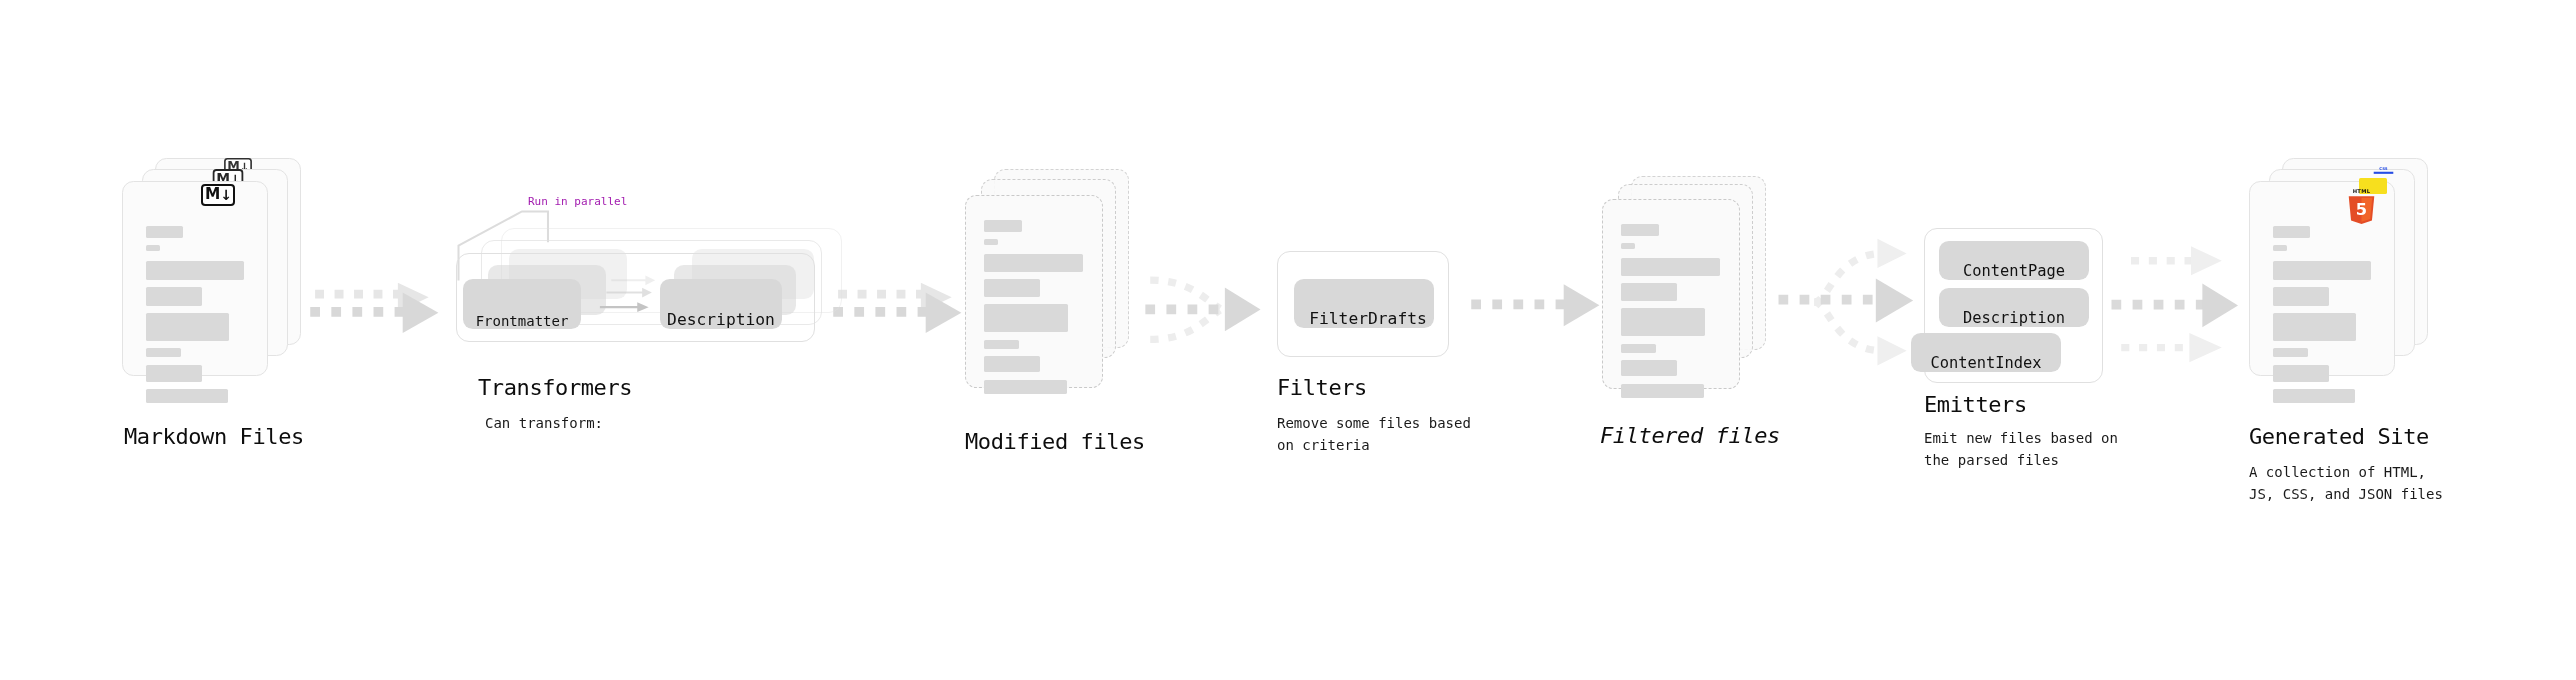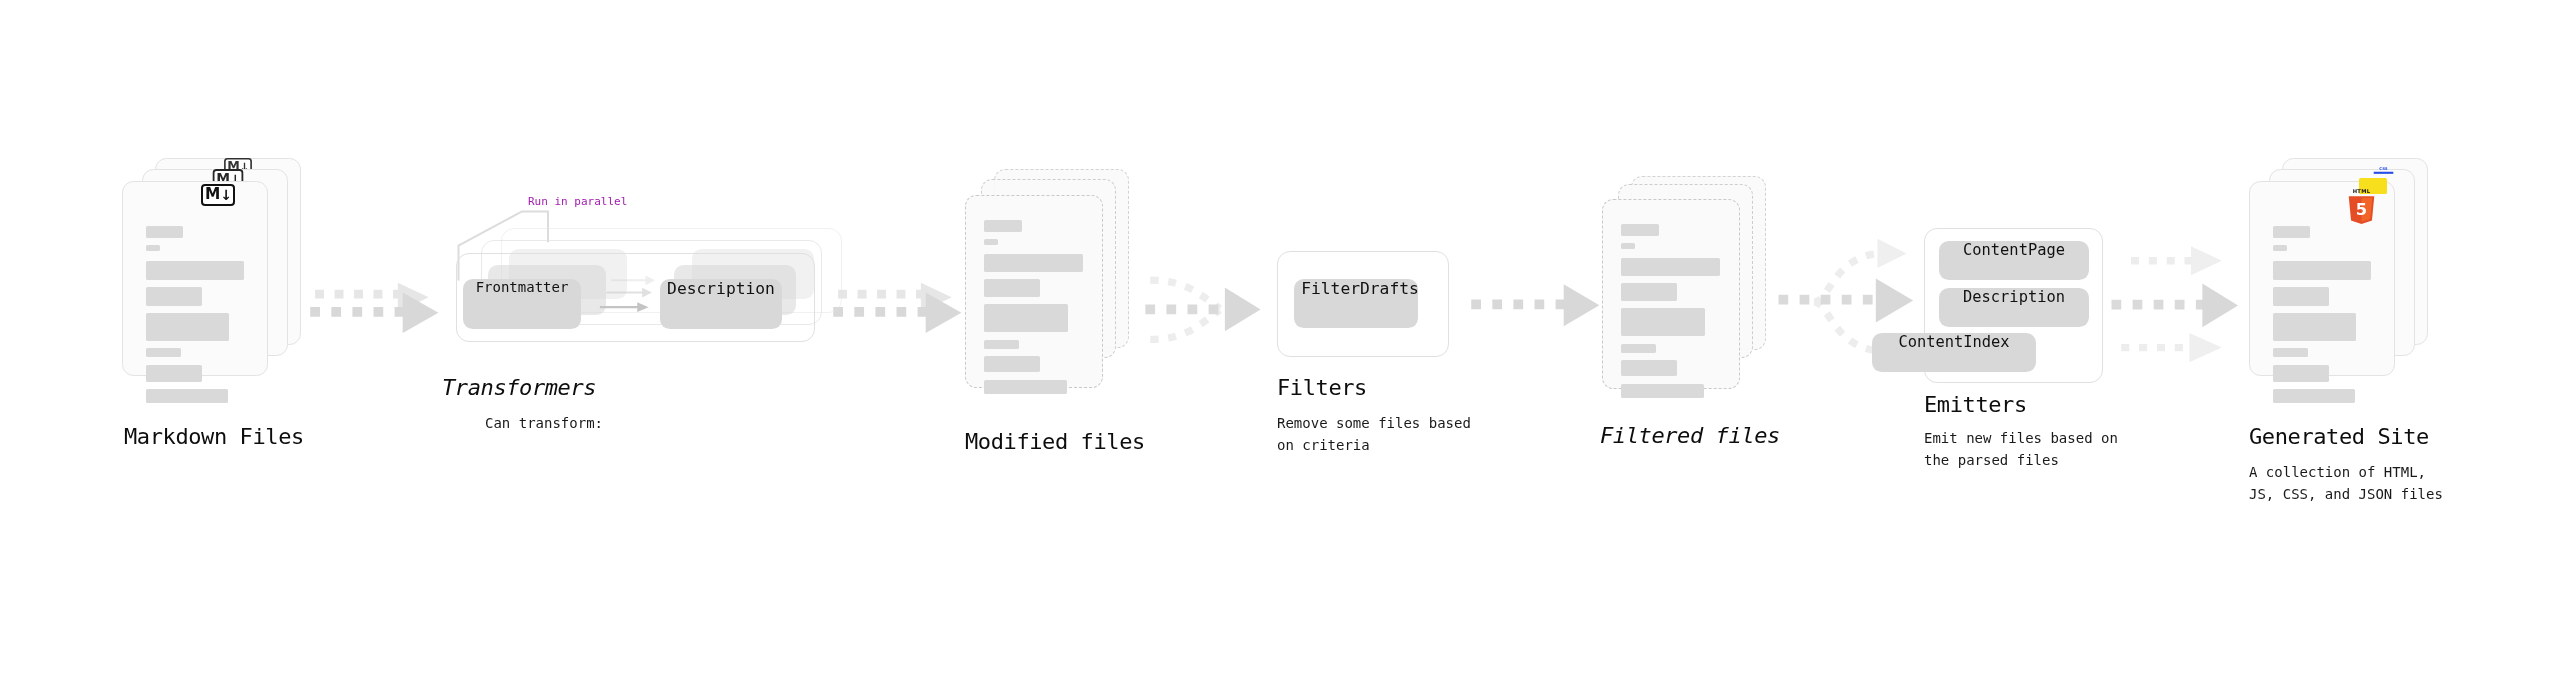--- a/index.html
+++ b/index.html
@@ -50,21 +50,21 @@
   .groupbox {
     position: absolute;
     border: 1.6px solid #e0e0e0;
     border-radius: 13px;
     background: transparent;
   }
   .pill {
     position: absolute;
     background: #d8d8d8;
     border-radius: 9.8px;
-    display: flex; align-items: flex-start; justify-content: center;
+    display: flex; align-items: flex-end; justify-content: center;
     color: #111;
     font-family: "DejaVu Sans Mono", "Liberation Mono", monospace;
     white-space: nowrap;
   }
 
   
   .sec-title {
     position: absolute;
     font-family: "DejaVu Sans Mono", "Liberation Mono", monospace;
     font-size: 22px;
@@ -178,21 +178,21 @@
     </g>
   </svg>
 
   <div class="pill" style="left:463px; top:279px; width:118px; height:50px; font-size:14px; z-index:4;">
     <span>Frontmatter</span>
   </div>
   <div class="pill" style="left:660px; top:279px; width:122px; height:50px; font-size:16.3px; z-index:4;">
     <span>Description</span>
   </div>
 
-  <div class="sec-title" style="left:442px; top:375px;font-style:italic;">Transformers</div>
+  <div class="sec-title" style="left:478px; top:375px;">Transformers</div>
   <div class="sec-desc" style="left:453px; top:413px;margin-left:32px;">Can transform:</div>
 
   <svg class="abs" style="left:830px; top:281px;" width="146" height="57" viewBox="0 0 180 70">
     <g stroke="#e6e6e6" stroke-width="11" stroke-dasharray="11 13" fill="none">
       <line x1="10" y1="16" x2="118" y2="16"></line>
     </g>
     <polygon points="112,2 150,20 112,38" fill="#e6e6e6"></polygon>
     <g stroke="#d8d8d8" stroke-width="12" stroke-dasharray="12 14" fill="none">
       <line x1="4" y1="38" x2="122" y2="38"></line>
     </g>
@@ -220,21 +220,21 @@
   <svg class="abs" style="left:1134px; top:258px;" width="146" height="106" viewBox="0 0 180 130">
     <g fill="none" stroke-linecap="butt">
       <path d="M20 27 C 70 27, 86 50, 106 62" stroke="#ededed" stroke-width="9" stroke-dasharray="10 12"></path>
       <path d="M20 100 C 70 100, 86 76, 106 64" stroke="#ededed" stroke-width="9" stroke-dasharray="10 12"></path>
       <line x1="14" y1="63" x2="116" y2="63" stroke="#dadada" stroke-width="12" stroke-dasharray="12 14"></line>
     </g>
     <polygon points="112,36 156,63 112,90" fill="#d8d8d8"></polygon>
   </svg>
 
   <div class="groupbox" style="left:1277px; top:251px; width:172px; height:106px; border-color:#e0e0e0;"></div>
-  <div class="pill" style="left:1294px; top:279px; width:124px; height:49px; font-size:16.3px;padding-left:8px;">
+  <div class="pill" style="left:1294px; top:279px; width:140px; height:49px; font-size:16.3px;padding-left:8px;">
     <span>FilterDrafts</span>
   </div>
   <div class="sec-title" style="left:1277px; top:375px;">Filters</div>
   <div class="sec-desc" style="left:1277px; top:413px;">Remove some files based
 on criteria</div>
 
   <svg class="abs" style="left:1468px; top:288px;" width="146" height="41" viewBox="0 0 180 50">
     <line x1="4" y1="20" x2="122" y2="20" stroke="#d8d8d8" stroke-width="12" stroke-dasharray="12 14"></line>
     <polygon points="118,-5 162,21 118,47" fill="#d8d8d8"></polygon>
   </svg>
@@ -268,21 +268,21 @@
     <polygon points="132,126 168,144 132,162" fill="#efefef"></polygon>
   </svg>
 
   <div class="groupbox" style="left:1924px; top:228px; width:179px; height:155px; border-color:#e0e0e0;"></div>
   <div class="pill" style="left:1939px; top:241px; width:150px; height:39px; font-size:15.4px;">
     <span>ContentPage</span>
   </div>
   <div class="pill" style="left:1939px; top:288px; width:150px; height:39px; font-size:15.4px;">
     <span>Description</span>
   </div>
-  <div class="pill" style="left:1872px; top:333px; width:164px; height:39px; font-size:15.4px;">
+  <div class="pill" style="left:1911px; top:333px; width:150px; height:39px; font-size:15.4px;">
     <span>ContentIndex</span>
   </div>
   <div class="sec-title" style="left:1924px; top:392px;">Emitters</div>
   <div class="sec-desc" style="left:1924px; top:428px;">Emit new files based on
 the parsed files</div>
 
   <svg class="abs" style="left:2103px; top:234px;" width="163" height="146" viewBox="0 0 200 180">
     <g fill="none" stroke-linecap="butt">
       <line x1="34" y1="33" x2="112" y2="33" stroke="#ededed" stroke-width="9" stroke-dasharray="10 12"></line>
       <line x1="10" y1="87" x2="126" y2="87" stroke="#dadada" stroke-width="12" stroke-dasharray="12 14"></line>

